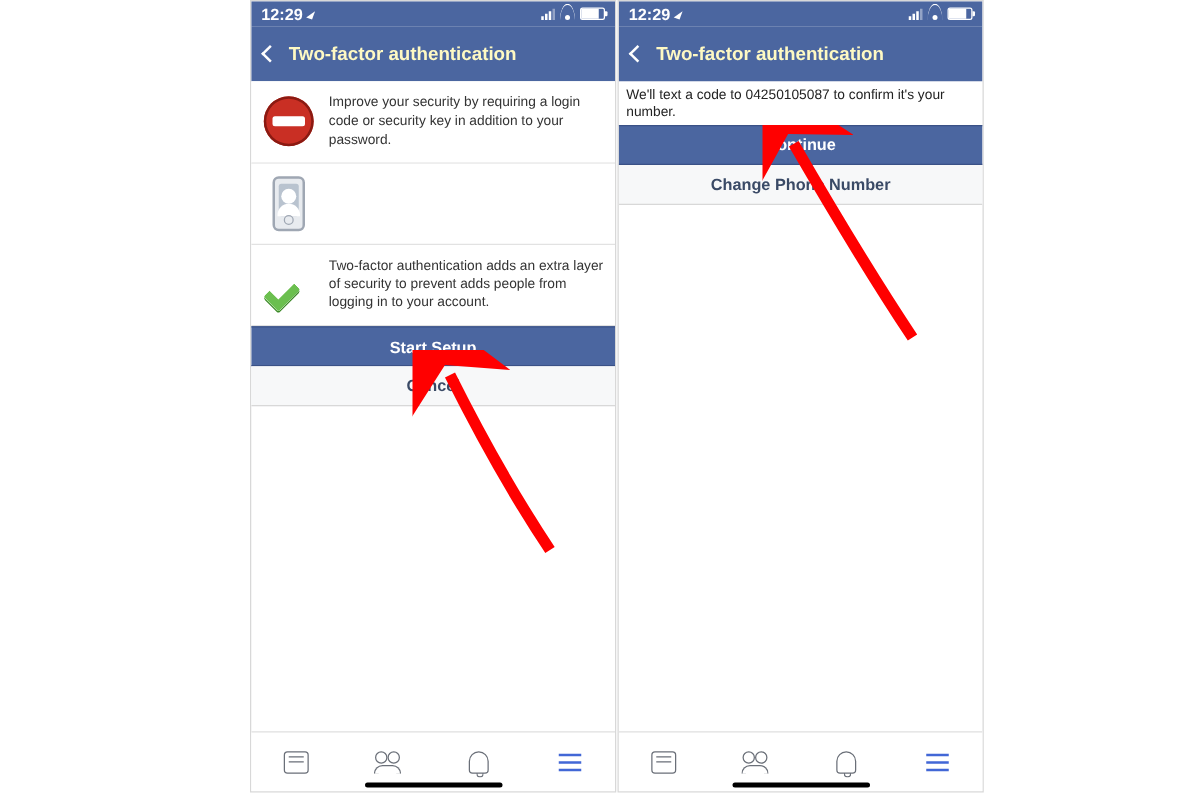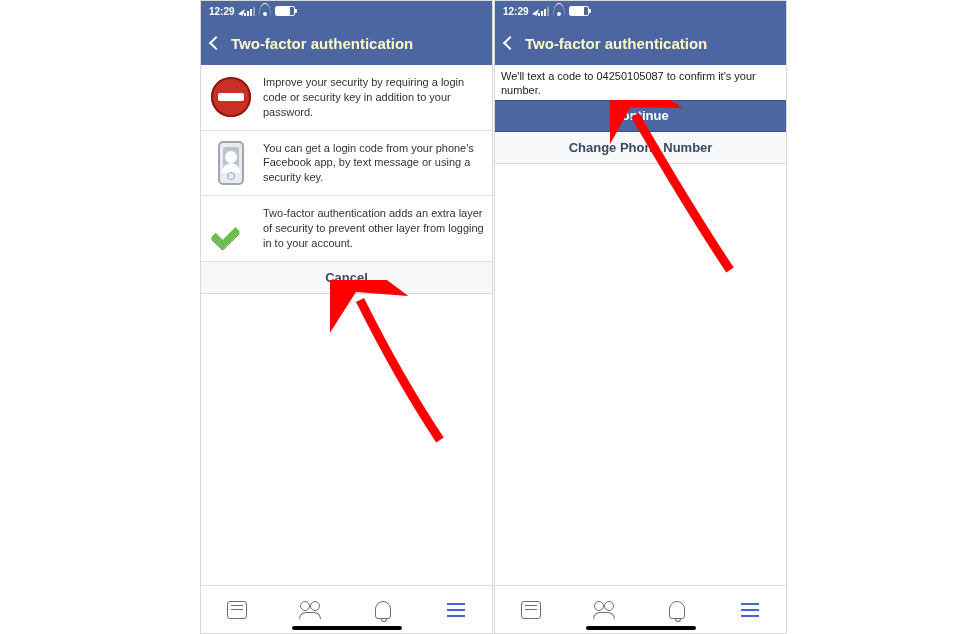--- a/index.html
+++ b/index.html
@@ -23,23 +23,23 @@
   .phone-left { left: 200px; }
   .phone-right { left: 494px; }
 
   
   .statusbar {
     height: 20px;
     background: #4b66a0;
     color: #fff;
     display: flex;
     align-items: center;
-    justify-content: flex-start;
+    justify-content: space-between;
     padding: 0 8px;
-    font-size: 10px;
+    font-size: 13px;
     font-weight: 600;
   }
   .statusbar .time { display:flex; align-items:center; gap:4px;}
   .statusbar .right { display:flex; align-items:center; gap:4px;}
   .loc-icon {
     width:0; height:0;
     border-left:5px solid transparent;
     border-bottom:7px solid #fff;
     transform: rotate(20deg);
   }
@@ -190,31 +190,31 @@
       </div>
     <div class="text">Improve your security by requiring a login code or security key in addition to your password.</div>
   </div>
 
   <div class="info-row">
     <div class="icon-slot">
         <div class="phoneicon">
           <span class="avatar"></span>
         </div>
       </div>
-    <div class="text">You can get a login code from your phone's Facebook app, by text message or using a security key.</div>
   </div>
 
   <div class="info-row">
     <div class="icon-slot">
         <div class="checkmark"></div>
       </div>
-    <div class="text">Two-factor authentication adds an extra layer of security to prevent other layer from logging in to your account.</div>
+    <div class="text">Two-factor authentication adds an extra layer of security to prevent adds people from logging in to your account.</div>
   </div>
 
   <div class="btn-block">
+    <div class="btn-primary">Start Setup</div>
     <div class="btn-secondary">Cancel</div>
   </div>
 
   <div class="tabbar">
     <div class="tab-icon">
         <div class="feed-icon"></div>
       </div>
     <div class="tab-icon">
         <div class="friends-icon">
           <i></i>

